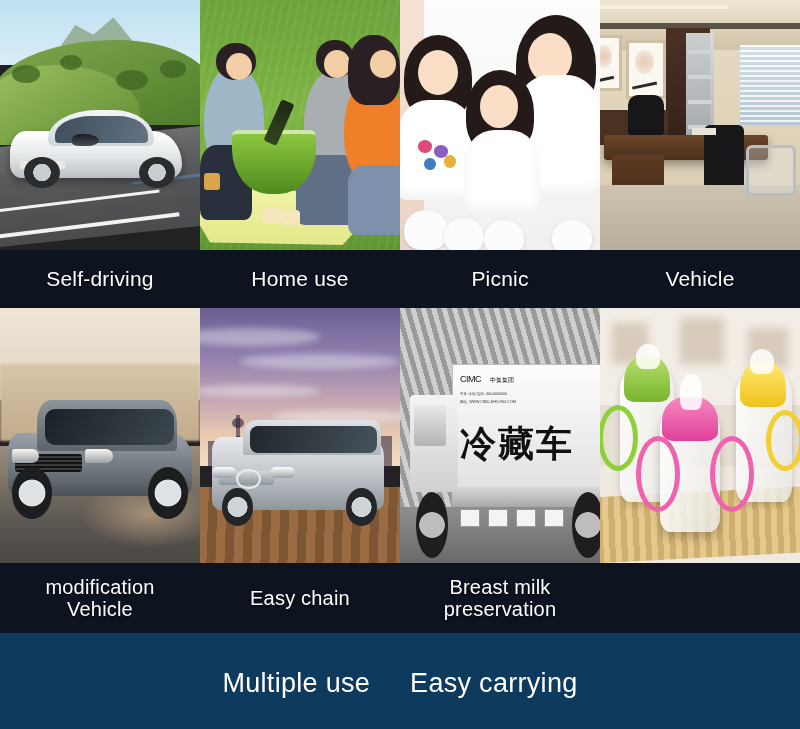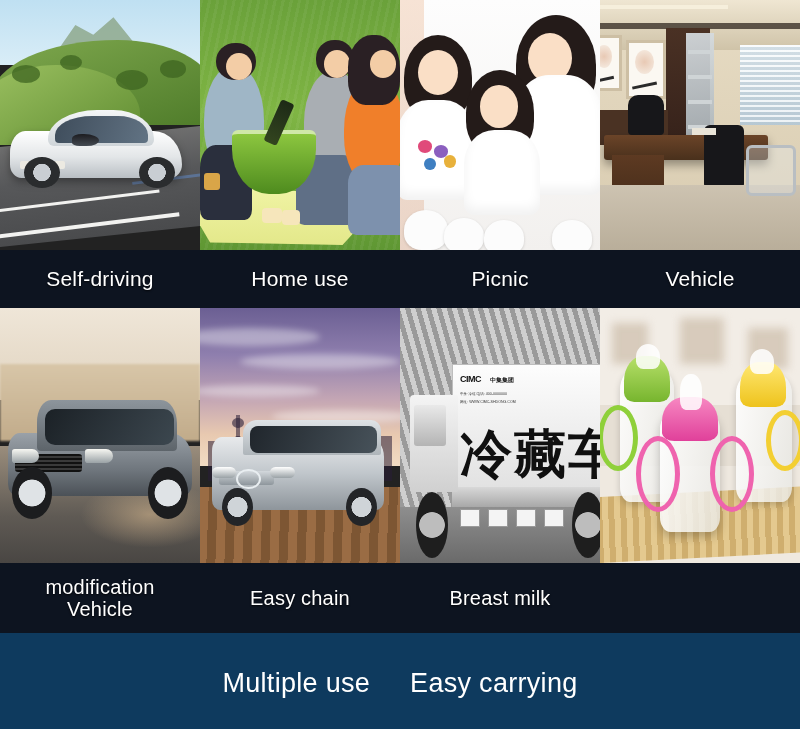--- a/index.html
+++ b/index.html
@@ -192,25 +192,25 @@
   .cc-bg{position:absolute;inset:0;
     background:repeating-linear-gradient(74deg,#cfcfcf 0 5px,#9a9a9a 5px 10px);}
   .cc-ground{position:absolute;left:0;bottom:0;width:100%;height:22%;
     background:linear-gradient(#8e8e8e,#6a6a6a);}
   .cc-box{position:absolute;left:26%;top:22%;width:76%;height:48%;
     background:linear-gradient(#fdfdfd,#e2e2e2);border:1px solid #bdbdbd;}
   .cc-cab{position:absolute;left:5%;top:34%;width:24%;height:38%;
     background:linear-gradient(#f4f4f4,#d0d0d0);border-radius:4px 2px 2px 2px;}
   .cc-cabwin{position:absolute;left:7%;top:38%;width:16%;height:16%;
     background:linear-gradient(#e9e9e9,#b4b4b4);border-radius:3px;}
-  .cc-logo{position:absolute;left:30%;top:26%;font-size:9px;font-weight:bold;
+  .cc-logo{position:absolute;left:30%;top:26%;font-size:9px;font-weight:normal;
     color:#111;letter-spacing:-.5px;font-family:"Liberation Sans",sans-serif;}
   .cc-sub{position:absolute;left:30%;top:33%;font-size:3.6px;color:#333;
     line-height:1.5;font-family:"Liberation Sans",sans-serif;}
-  .cc-han{position:absolute;left:30%;top:44%;font-size:52px;font-weight:bold;
+  .cc-han{position:absolute;left:30%;top:44%;font-size:36px;font-weight:bold;
     color:#101010;letter-spacing:2px;white-space:nowrap;
     font-family:"DejaVu Sans",sans-serif;}
   .cc-skirt{position:absolute;left:26%;top:70%;width:76%;height:8%;
     background:linear-gradient(#d8d8d8,#a8a8a8);}
   .cc-tw{position:absolute;bottom:2%;width:16%;height:26%;
     background:radial-gradient(circle at 50% 50%,#bdbdbd 0 34%,#1e1e1e 36% 100%);
     border-radius:50%;}
   .cc-strip{position:absolute;background:#f4f4f4;border:1px solid #9a9a9a;}
 
   
@@ -461,20 +461,21 @@
   </div>
 
   <div class="band band2">
     <div class="cap">
       <div>modification</div>
       <div>Vehicle</div>
     </div>
     <div class="cap">Easy chain</div>
     <div class="cap">
       <div>Breast milk</div>
+      <div>preservation</div>
     </div>
   </div>
 
   <div class="banner">
     <span>Multiple use</span>
     <span>Easy carrying</span>
   </div>
 
 </div>
 

